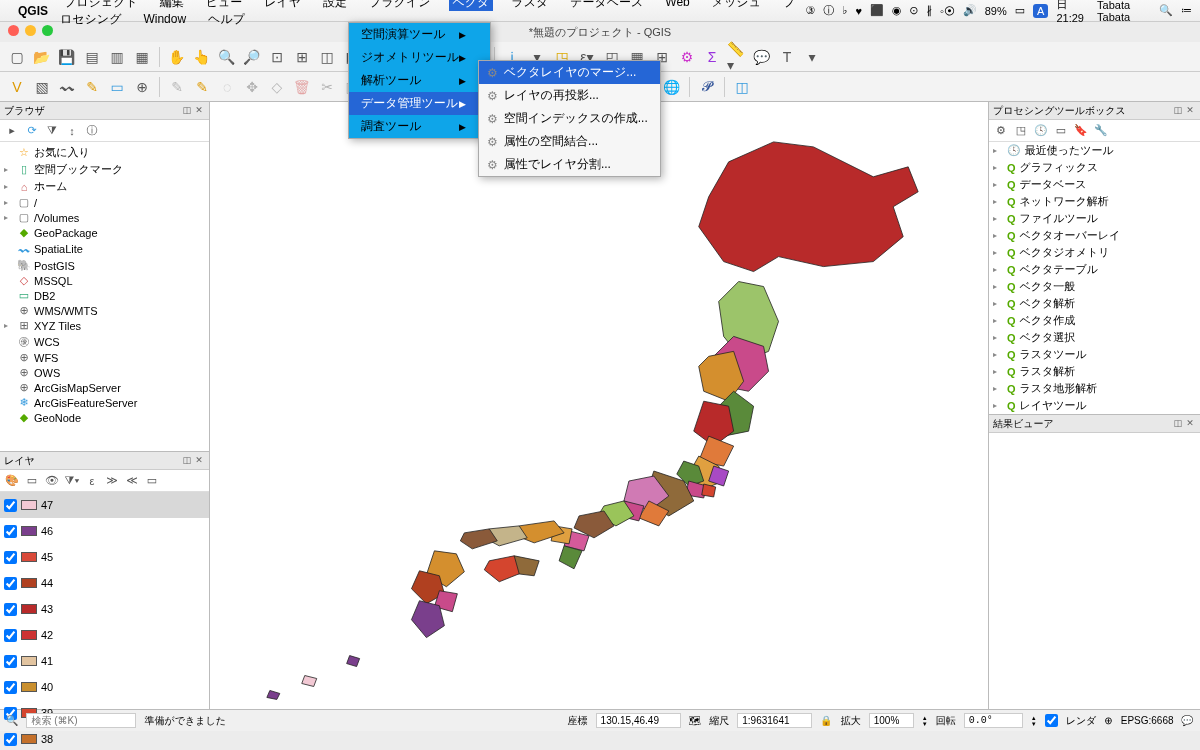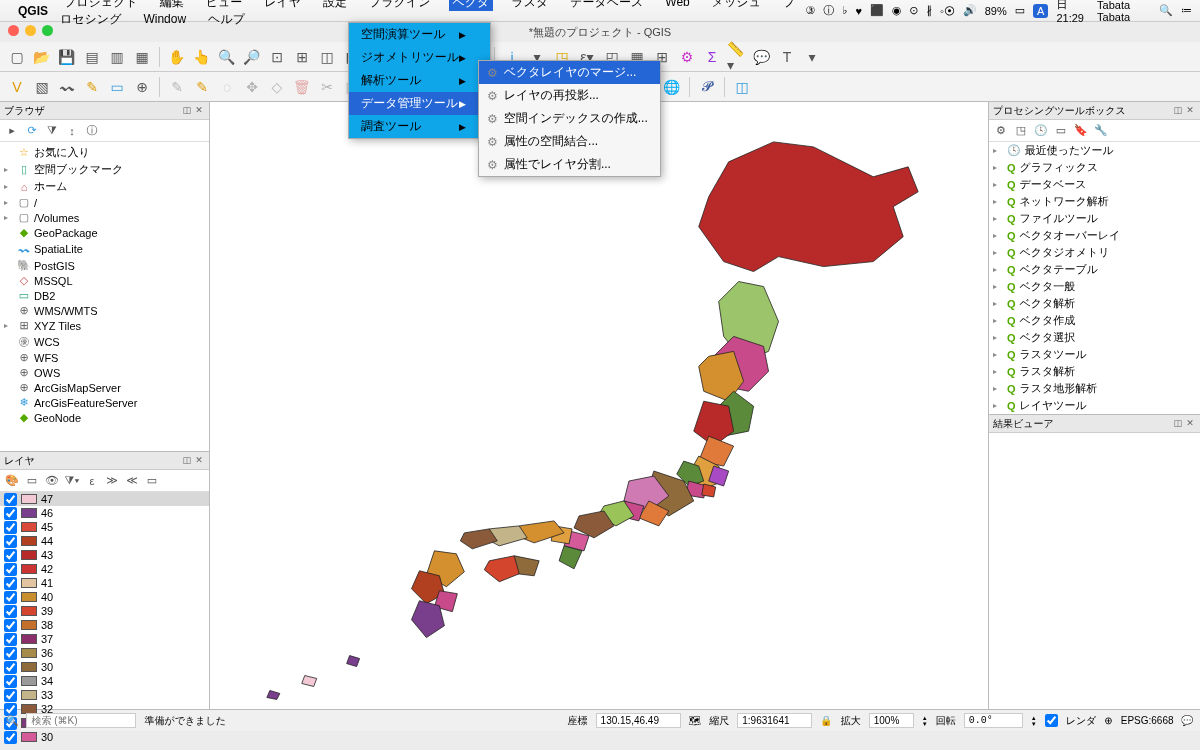--- a/index.html
+++ b/index.html
@@ -27,21 +27,21 @@
 .left { width:210px; background:#fff; border-right:1px solid #bbb; display:flex; flex-direction:column; }
 .browser { flex:0 0 350px; display:flex; flex-direction:column; border-bottom:1px solid #bbb; overflow:hidden; }
 .browser-tools { height:22px; display:flex; align-items:center; padding:0 4px; gap:4px; border-bottom:1px solid #ddd; }
 .tree { flex:1; overflow:auto; font-size:11px; padding:2px 0; }
 .tree-item { display:flex; align-items:center; padding:1px 4px; gap:3px; white-space:nowrap; }
 .tree-item .tri { width:10px; color:#888; font-size:8px; }
 .tree-item .ico { width:14px; text-align:center; }
 .layers { flex:1; display:flex; flex-direction:column; }
 .layers-tools { height:22px; display:flex; align-items:center; padding:0 4px; gap:4px; border-bottom:1px solid #ddd; }
 .layer-list { flex:1; overflow:auto; font-size:11px; }
-.layer-row { display:flex; align-items:center; padding:0 4px; height:14px; gap:4px; }
+.layer-row { display:flex; align-items:center; padding:0 4px; height:26px; gap:4px; }
 .layer-row.sel { background:#d8d8d8; }
 .layer-row input { margin:0; }
 .swatch { width:16px; height:10px; border:1px solid #555; }
 .canvas { flex:1; background:#fff; position:relative; overflow:hidden; }
 .right { width:212px; background:#fff; border-left:1px solid #bbb; display:flex; flex-direction:column; }
 .proc { flex:0 0 260px; border-bottom:1px solid #bbb; display:flex; flex-direction:column; }
 .proc-tools { height:22px; display:flex; align-items:center; padding:0 4px; gap:4px; border-bottom:1px solid #ddd; }
 .search-row { padding:2px 4px; border-bottom:1px solid #eee; }
 .search-row input { width:100%; border:1px solid #ccc; border-radius:3px; padding:2px 18px 2px 6px; font-size:10px; }
 .proc-tree { flex:1; overflow:auto; font-size:11px; }

